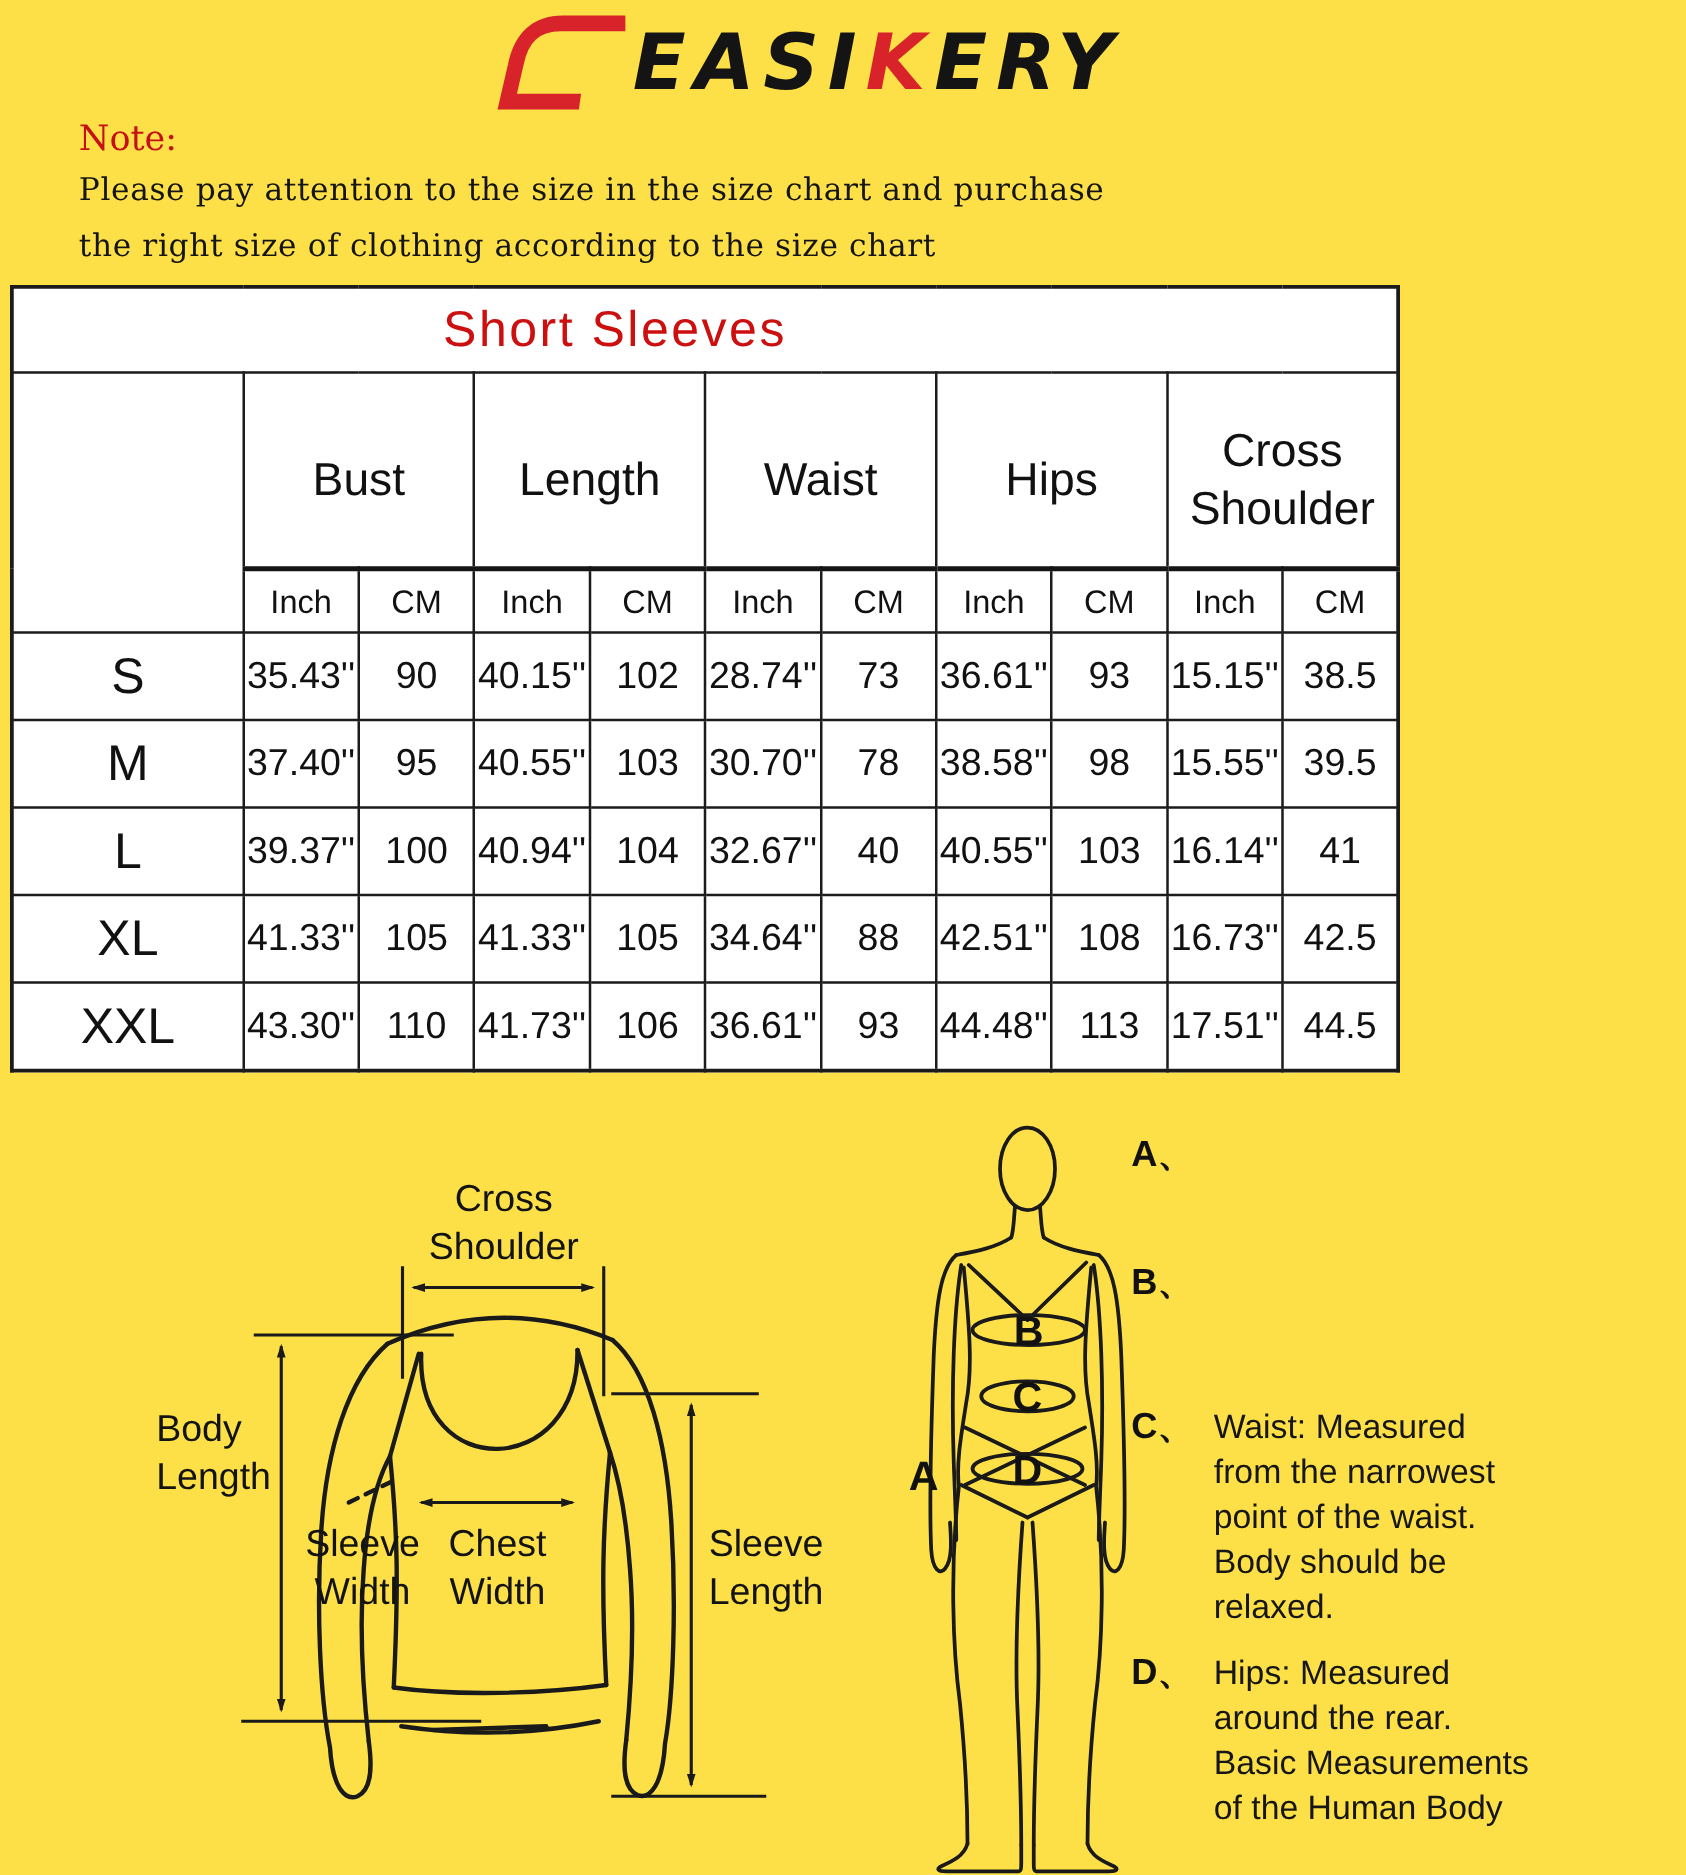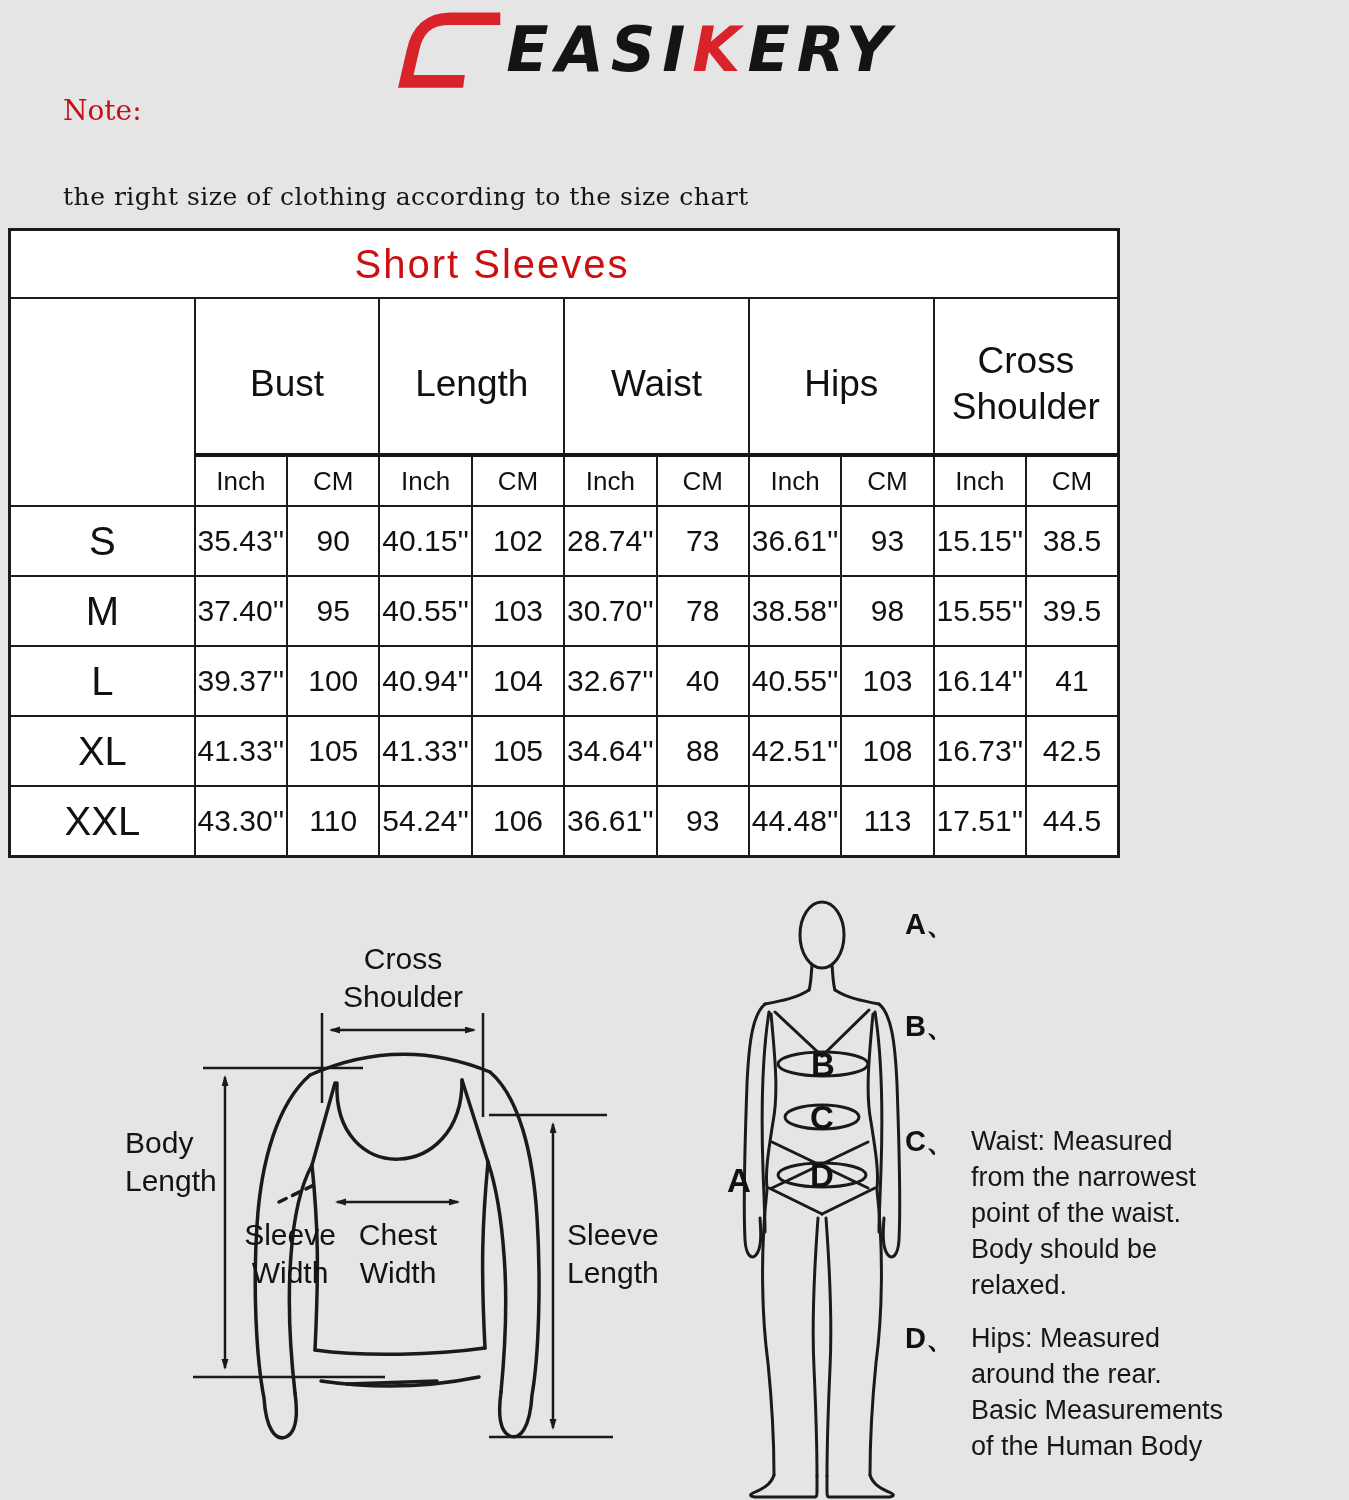--- a/index.html
+++ b/index.html
@@ -1,16 +1,16 @@
 <!DOCTYPE html>
 <html><head>
 <meta charset="utf-8">
 <style>
   html,body{margin:0;padding:0;background:#ffffff;}
-  #page{position:relative;width:1349px;height:1500px;background:#e5e5e5;overflow:hidden;
+  #page{position:relative;width:1349px;height:1500px;background:#fde047;overflow:hidden;
         font-family:"Liberation Sans",sans-serif;color:#111;}
 
   
   .logo{position:absolute;top:2px;left:640px;transform:translateX(-50%);
         display:flex;align-items:center;height:96px;}
   .logo-bracket{width:118px;height:86px;margin-right:6px;}
   .logo-text{font-family:"DejaVu Sans",sans-serif;font-weight:bold;font-style:italic;
              font-size:62px;letter-spacing:7px;color:#141414;line-height:96px;}
   .logo-text .red{color:#d8232a;}
 
@@ -55,20 +55,21 @@
 <div id="page">
 
   <div class="logo">
     <svg class="logo-bracket" viewBox="0 0 130 96">
       <path d="M126,13 L64,13 Q30,13 28,50 L25,83 L90,83" fill="none" stroke="#d8232a" stroke-width="14" transform="skewX(-8) translate(12,0)"></path>
     </svg>
     <div class="logo-text"><span>EASI</span><span class="red">K</span><span>ERY</span></div>
   </div>
 
   <div class="note-label">Note:</div>
+  <div class="note-line l1">Please pay attention to the size in the size chart and purchase</div>
   <div class="note-line l2">the right size of clothing according to the size chart</div>
 
   <table class="size-chart">
     <colgroup>
       <col style="width:16.7%">
         <col style="width:8.33%">
         <col style="width:8.33%">
         <col style="width:8.33%">
         <col style="width:8.33%">
         <col style="width:8.33%">
@@ -153,21 +154,21 @@
       <td>88</td>
       <td>42.51''</td>
       <td>108</td>
       <td>16.73''</td>
       <td>42.5</td>
     </tr>
     <tr class="data-row">
       <td class="size">XXL</td>
       <td>43.30''</td>
       <td>110</td>
-      <td>54.24''</td>
+      <td>41.73''</td>
       <td>106</td>
       <td>36.61''</td>
       <td>93</td>
       <td>44.48''</td>
       <td>113</td>
       <td>17.51''</td>
       <td>44.5</td>
     </tr>
   </tbody>
     </table>

